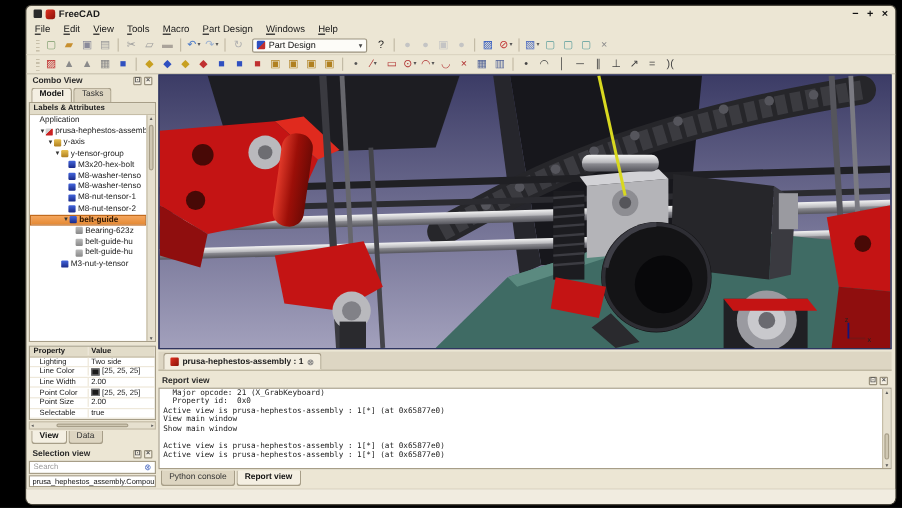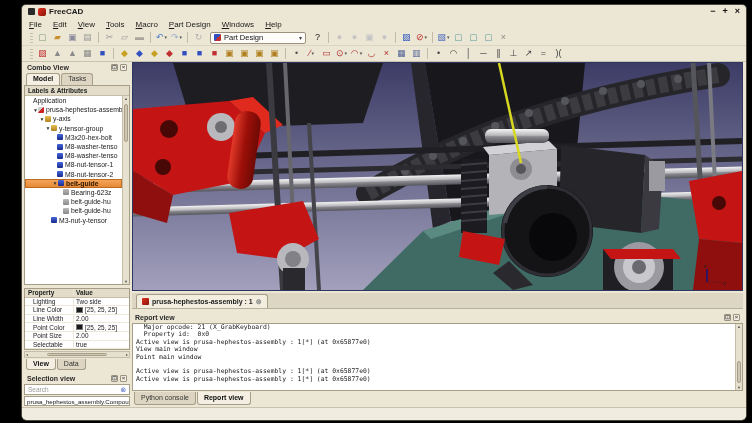--- a/index.html
+++ b/index.html
@@ -511,21 +511,21 @@
           <span class="hd-icos">
               <span>⊡</span>
               <span>×</span>
             </span>
         </div>
         <div class="report-body">
             <div style="white-space: pre;">  Major opcode: 21 (X_GrabKeyboard)</div>
             <div style="white-space: pre;">  Property id:  0x0</div>
             <div style="white-space: pre;">Active view is prusa-hephestos-assembly : 1[*] (at 0x65877e0)</div>
             <div style="white-space: pre;">View main window</div>
-            <div style="white-space: pre;">Point main window</div>
+            <div style="white-space: pre;">Show main window</div>
             <div style="white-space: pre;">&nbsp;</div>
             <div style="white-space: pre;">Active view is prusa-hephestos-assembly : 1[*] (at 0x65877e0)</div>
             <div style="white-space: pre;">Active view is prusa-hephestos-assembly : 1[*] (at 0x65877e0)</div>
           </div>
         <div class="rep-vscroll">▲<div class="thumb"></div>
           <span style="position:absolute;bottom:0;left:1px;">▼</span></div>
         <div class="rep-tabs">
             <div class="tab">Python console</div>
             <div class="tab active">Report view</div>
           </div>

